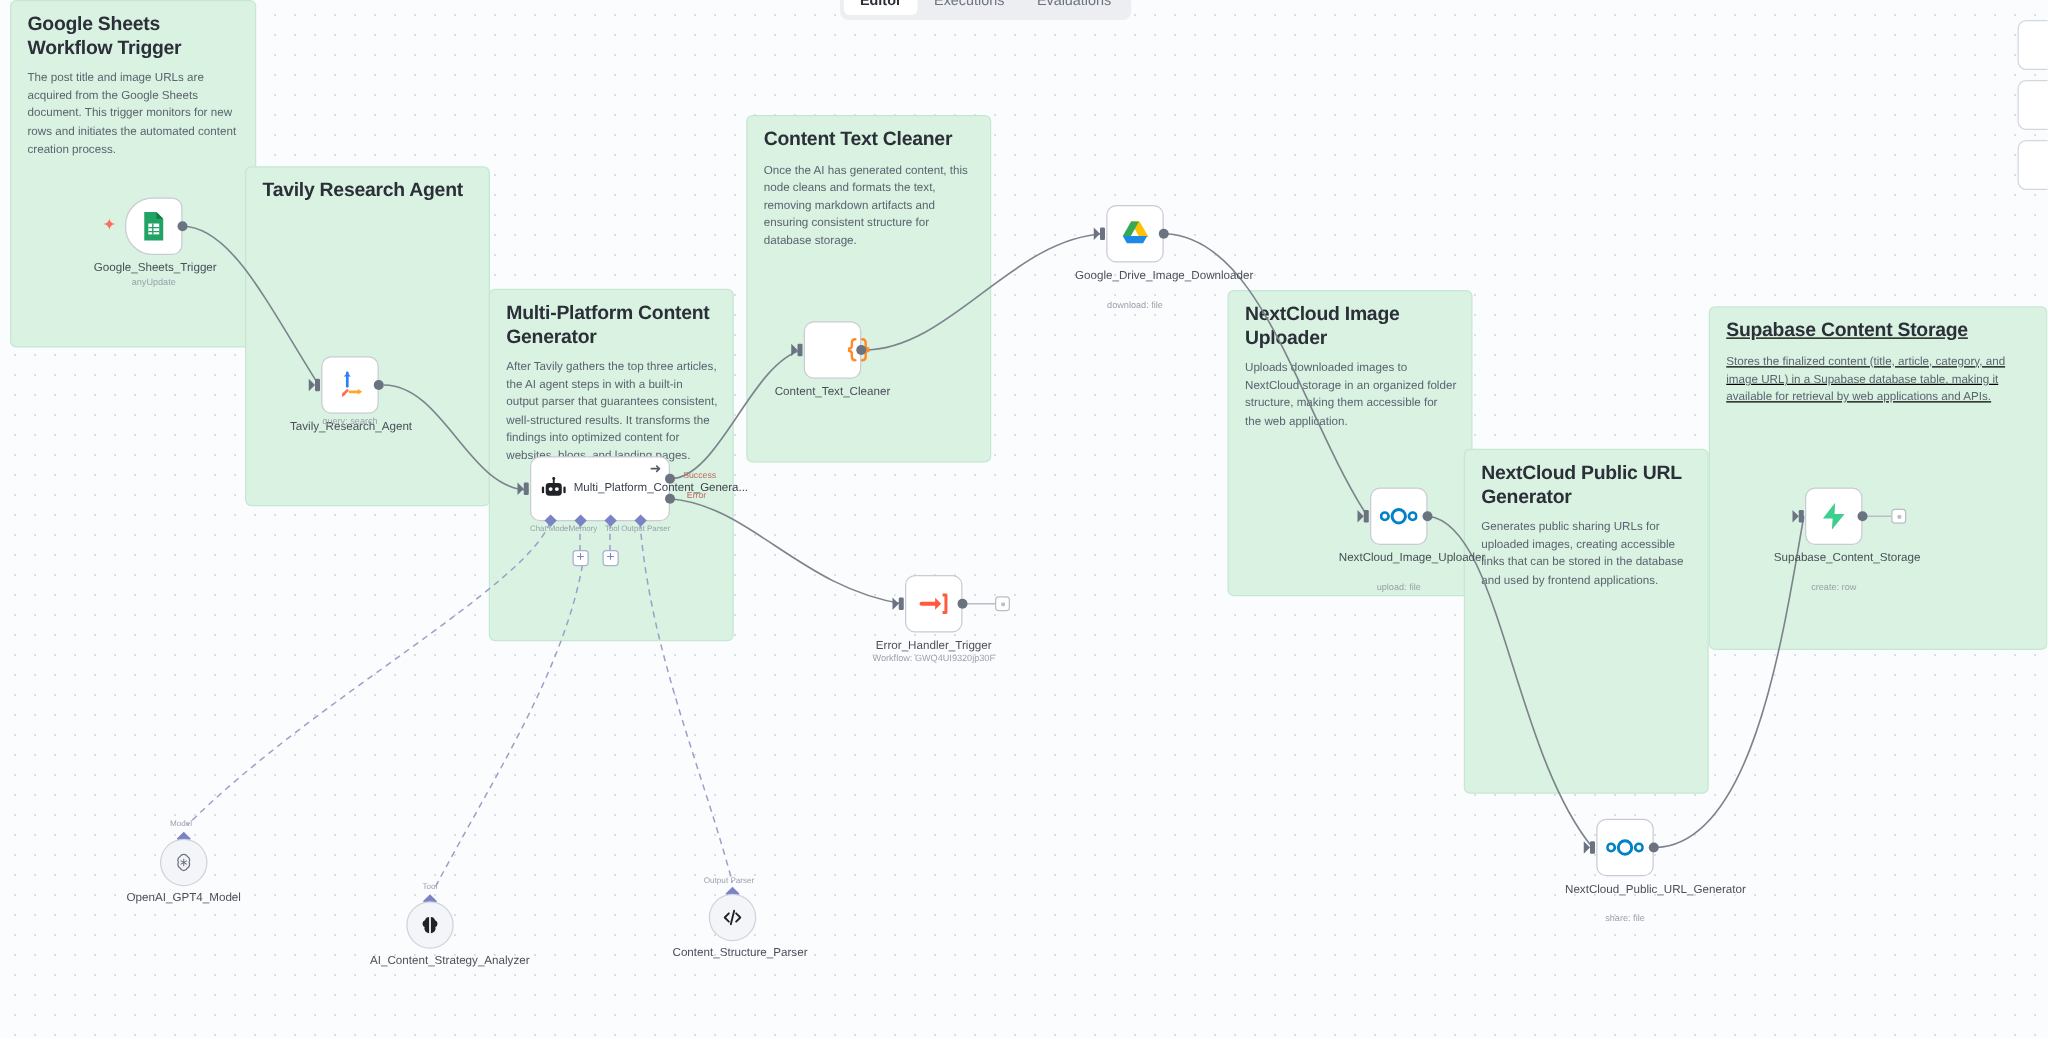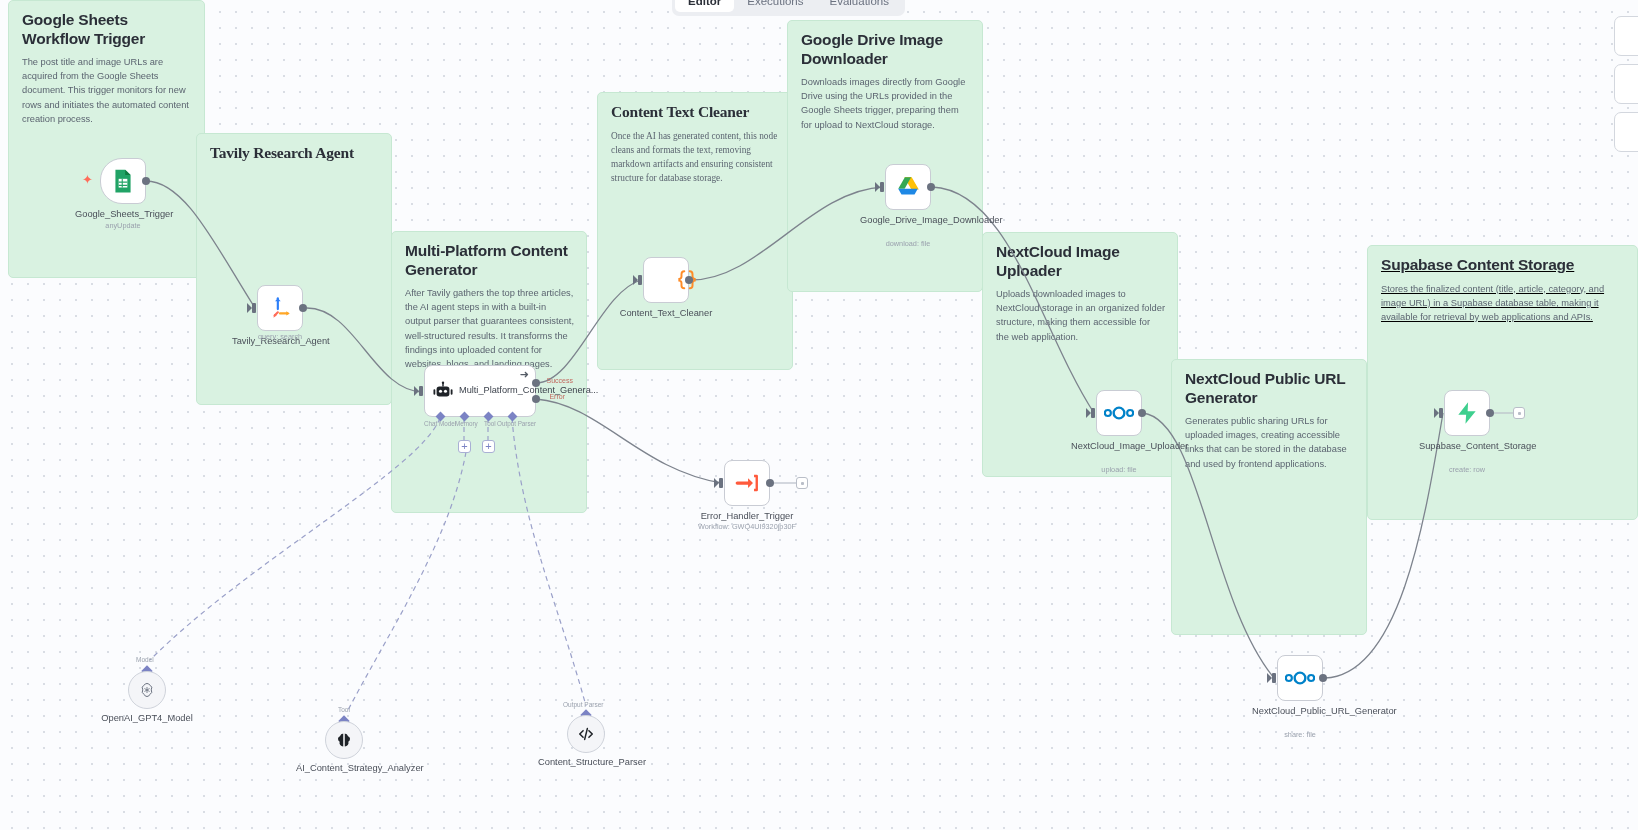--- a/index.html
+++ b/index.html
@@ -149,38 +149,34 @@
 </head>
 <body>
 
 <div id="canvas">
 
   <div class="sticky" style="left:8px; top:0px; width:197px; height:278px;">
     <h3>Google Sheets Workflow Trigger</h3>
     <p>The post title and image URLs are acquired from the Google Sheets document. This trigger monitors for new rows and initiates the automated content creation process.</p>
   </div>
 
-  <div class="sticky" style="left:196px; top:133px; width:196px; height:272px;font-family:Liberation Serif, serif;">
+  <div class="sticky" style="left:196px; top:133px; width:196px; height:272px;">
     <h3>Tavily Research Agent</h3>
   </div>
 
   <div class="sticky" style="left:391px; top:231px; width:196px; height:282px;">
     <h3>Multi-Platform Content Generator</h3>
-    <p>After Tavily gathers the top three articles, the AI agent steps in with a built-in output parser that guarantees consistent, well-structured results. It transforms the findings into uploaded content for websites, blogs, and landing pages.</p>
-  </div>
-
-  <div class="sticky" style="left:597px; top:92px; width:196px; height:278px;font-family:Liberation Serif, serif;">
+    <p>After Tavily gathers the top three articles, the AI agent steps in with a built-in output parser that guarantees consistent, well-structured results. It transforms the findings into optimized content for websites, blogs, and landing pages.</p>
+  </div>
+
+  <div class="sticky" style="left:597px; top:92px; width:196px; height:278px;">
     <h3>Content Text Cleaner</h3>
     <p>Once the AI has generated content, this node cleans and formats the text, removing markdown artifacts and ensuring consistent structure for database storage.</p>
   </div>
 
-  <div class="sticky" style="left:787px; top:20px; width:196px; height:272px;">
-    <h3>Google Drive Image Downloader</h3>
-    <p>Downloads images directly from Google Drive using the URLs provided in the Google Sheets trigger, preparing them for upload to NextCloud storage.</p>
-  </div>
 
   <div class="sticky" style="left:982px; top:232px; width:196px; height:245px;">
     <h3>NextCloud Image Uploader</h3>
     <p>Uploads downloaded images to NextCloud storage in an organized folder structure, making them accessible for the web application.</p>
   </div>
 
   <div class="sticky" style="left:1171px; top:359px; width:196px; height:276px;">
     <h3>NextCloud Public URL Generator</h3>
     <p>Generates public sharing URLs for uploaded images, creating accessible links that can be stored in the database and used by frontend applications.</p>
   </div>

